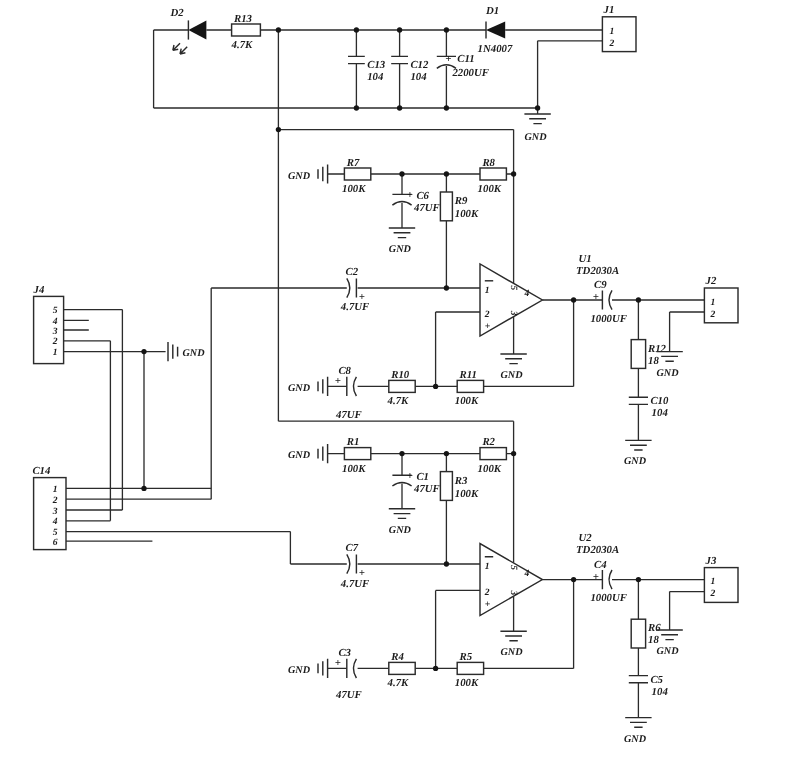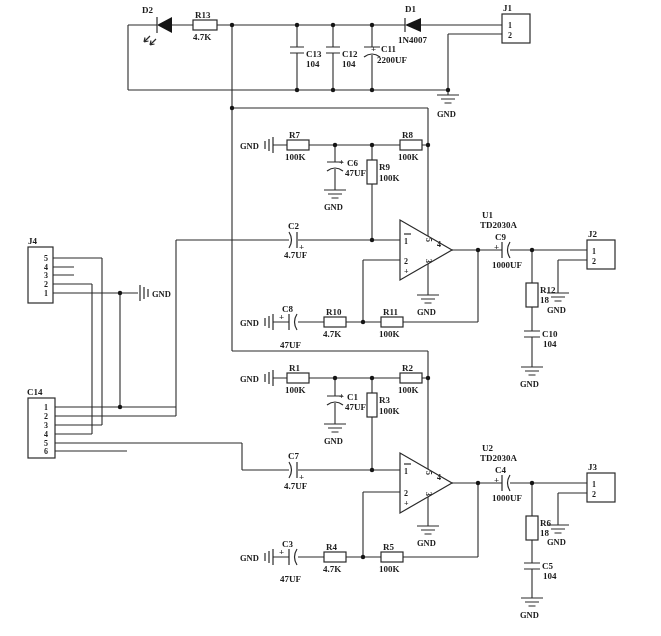--- a/index.html
+++ b/index.html
@@ -1,16 +1,16 @@
 <!DOCTYPE html>
 <html><head>
 <meta charset="utf-8">
 <style>
   html,body{margin:0;padding:0;background:#ffffff;}
-  .canvas{position:relative;width:661px;height:636px;background:#ffffff;overflow:hidden;}
+  .canvas{position:relative;width:661px;height:636px;background:#ffffff;overflow:hidden;font-style:italic;}
   svg{display:block;}
   svg text{font-family:"Liberation Serif", serif;font-weight:bold;fill:#1c1c1c;}
   .ref{font-size:9px;}
   .val{font-size:9px;}
   .pin{font-size:8px;}
   .gnd{font-size:8.5px;}
   .plus{font-size:9px;}
   .big{font-size:9px;}
   .wire{stroke:#2b2b2b;stroke-width:1.1;fill:none;}
   .sym{stroke:#2b2b2b;stroke-width:1.2;fill:none;}

